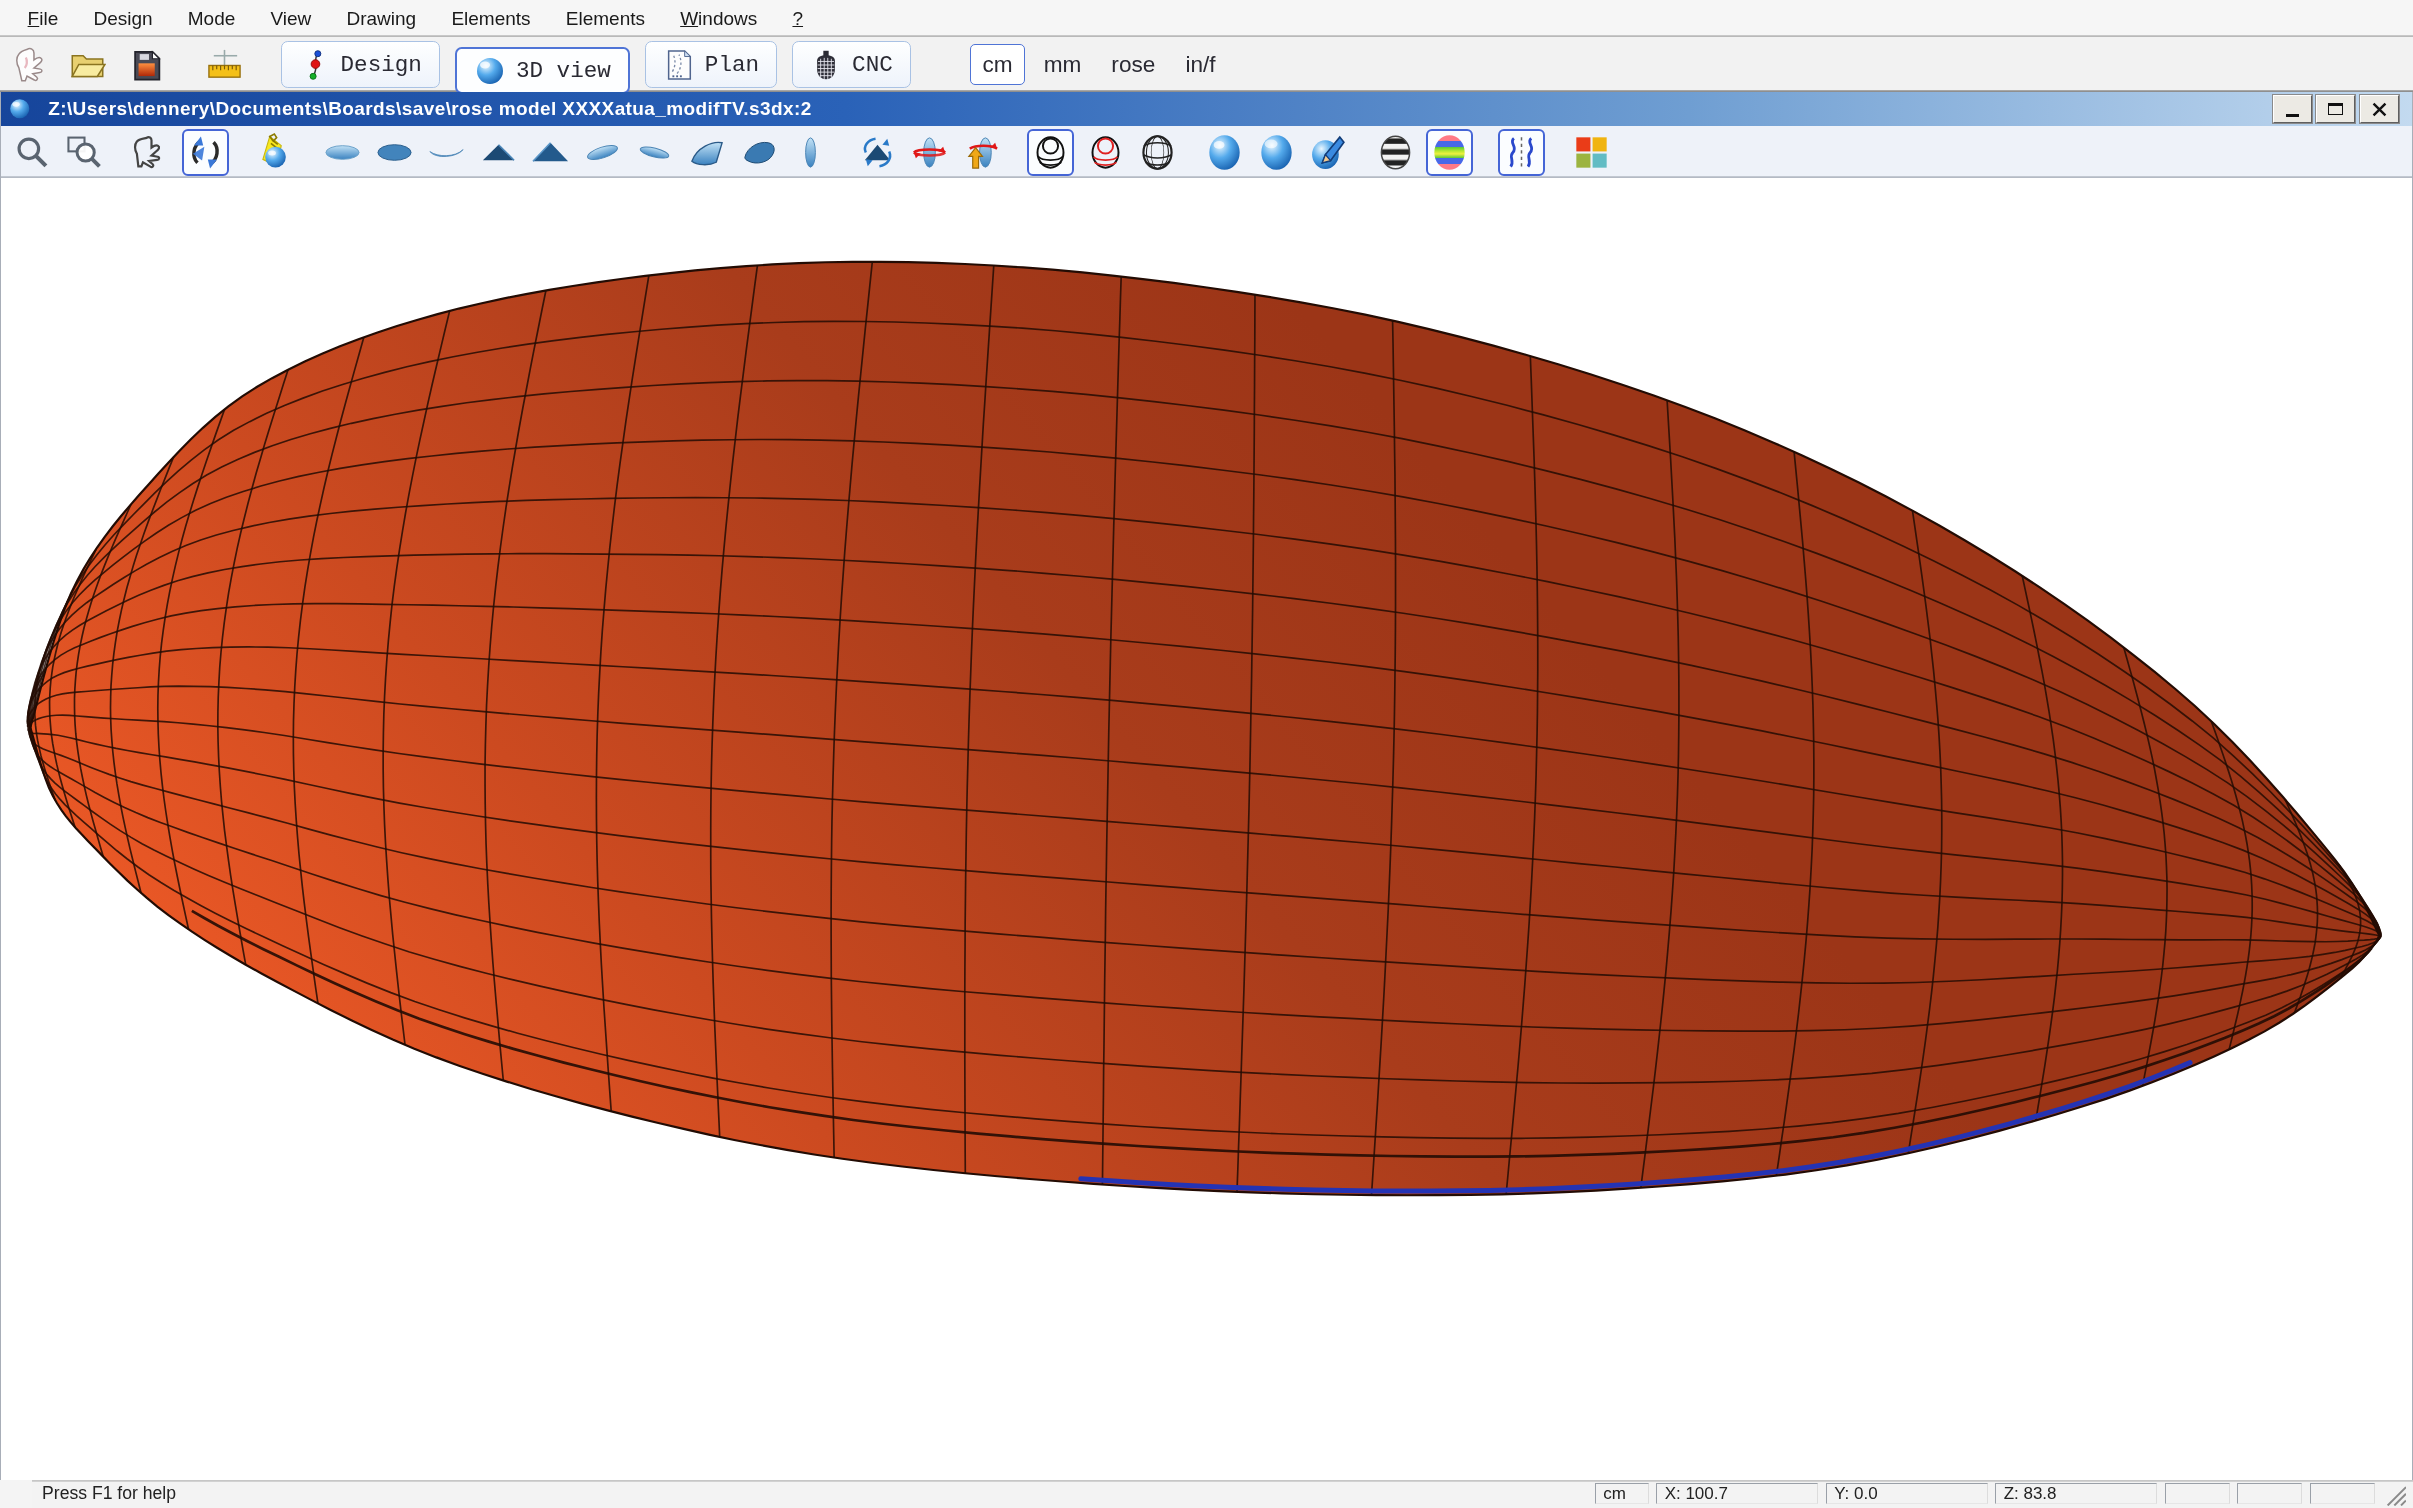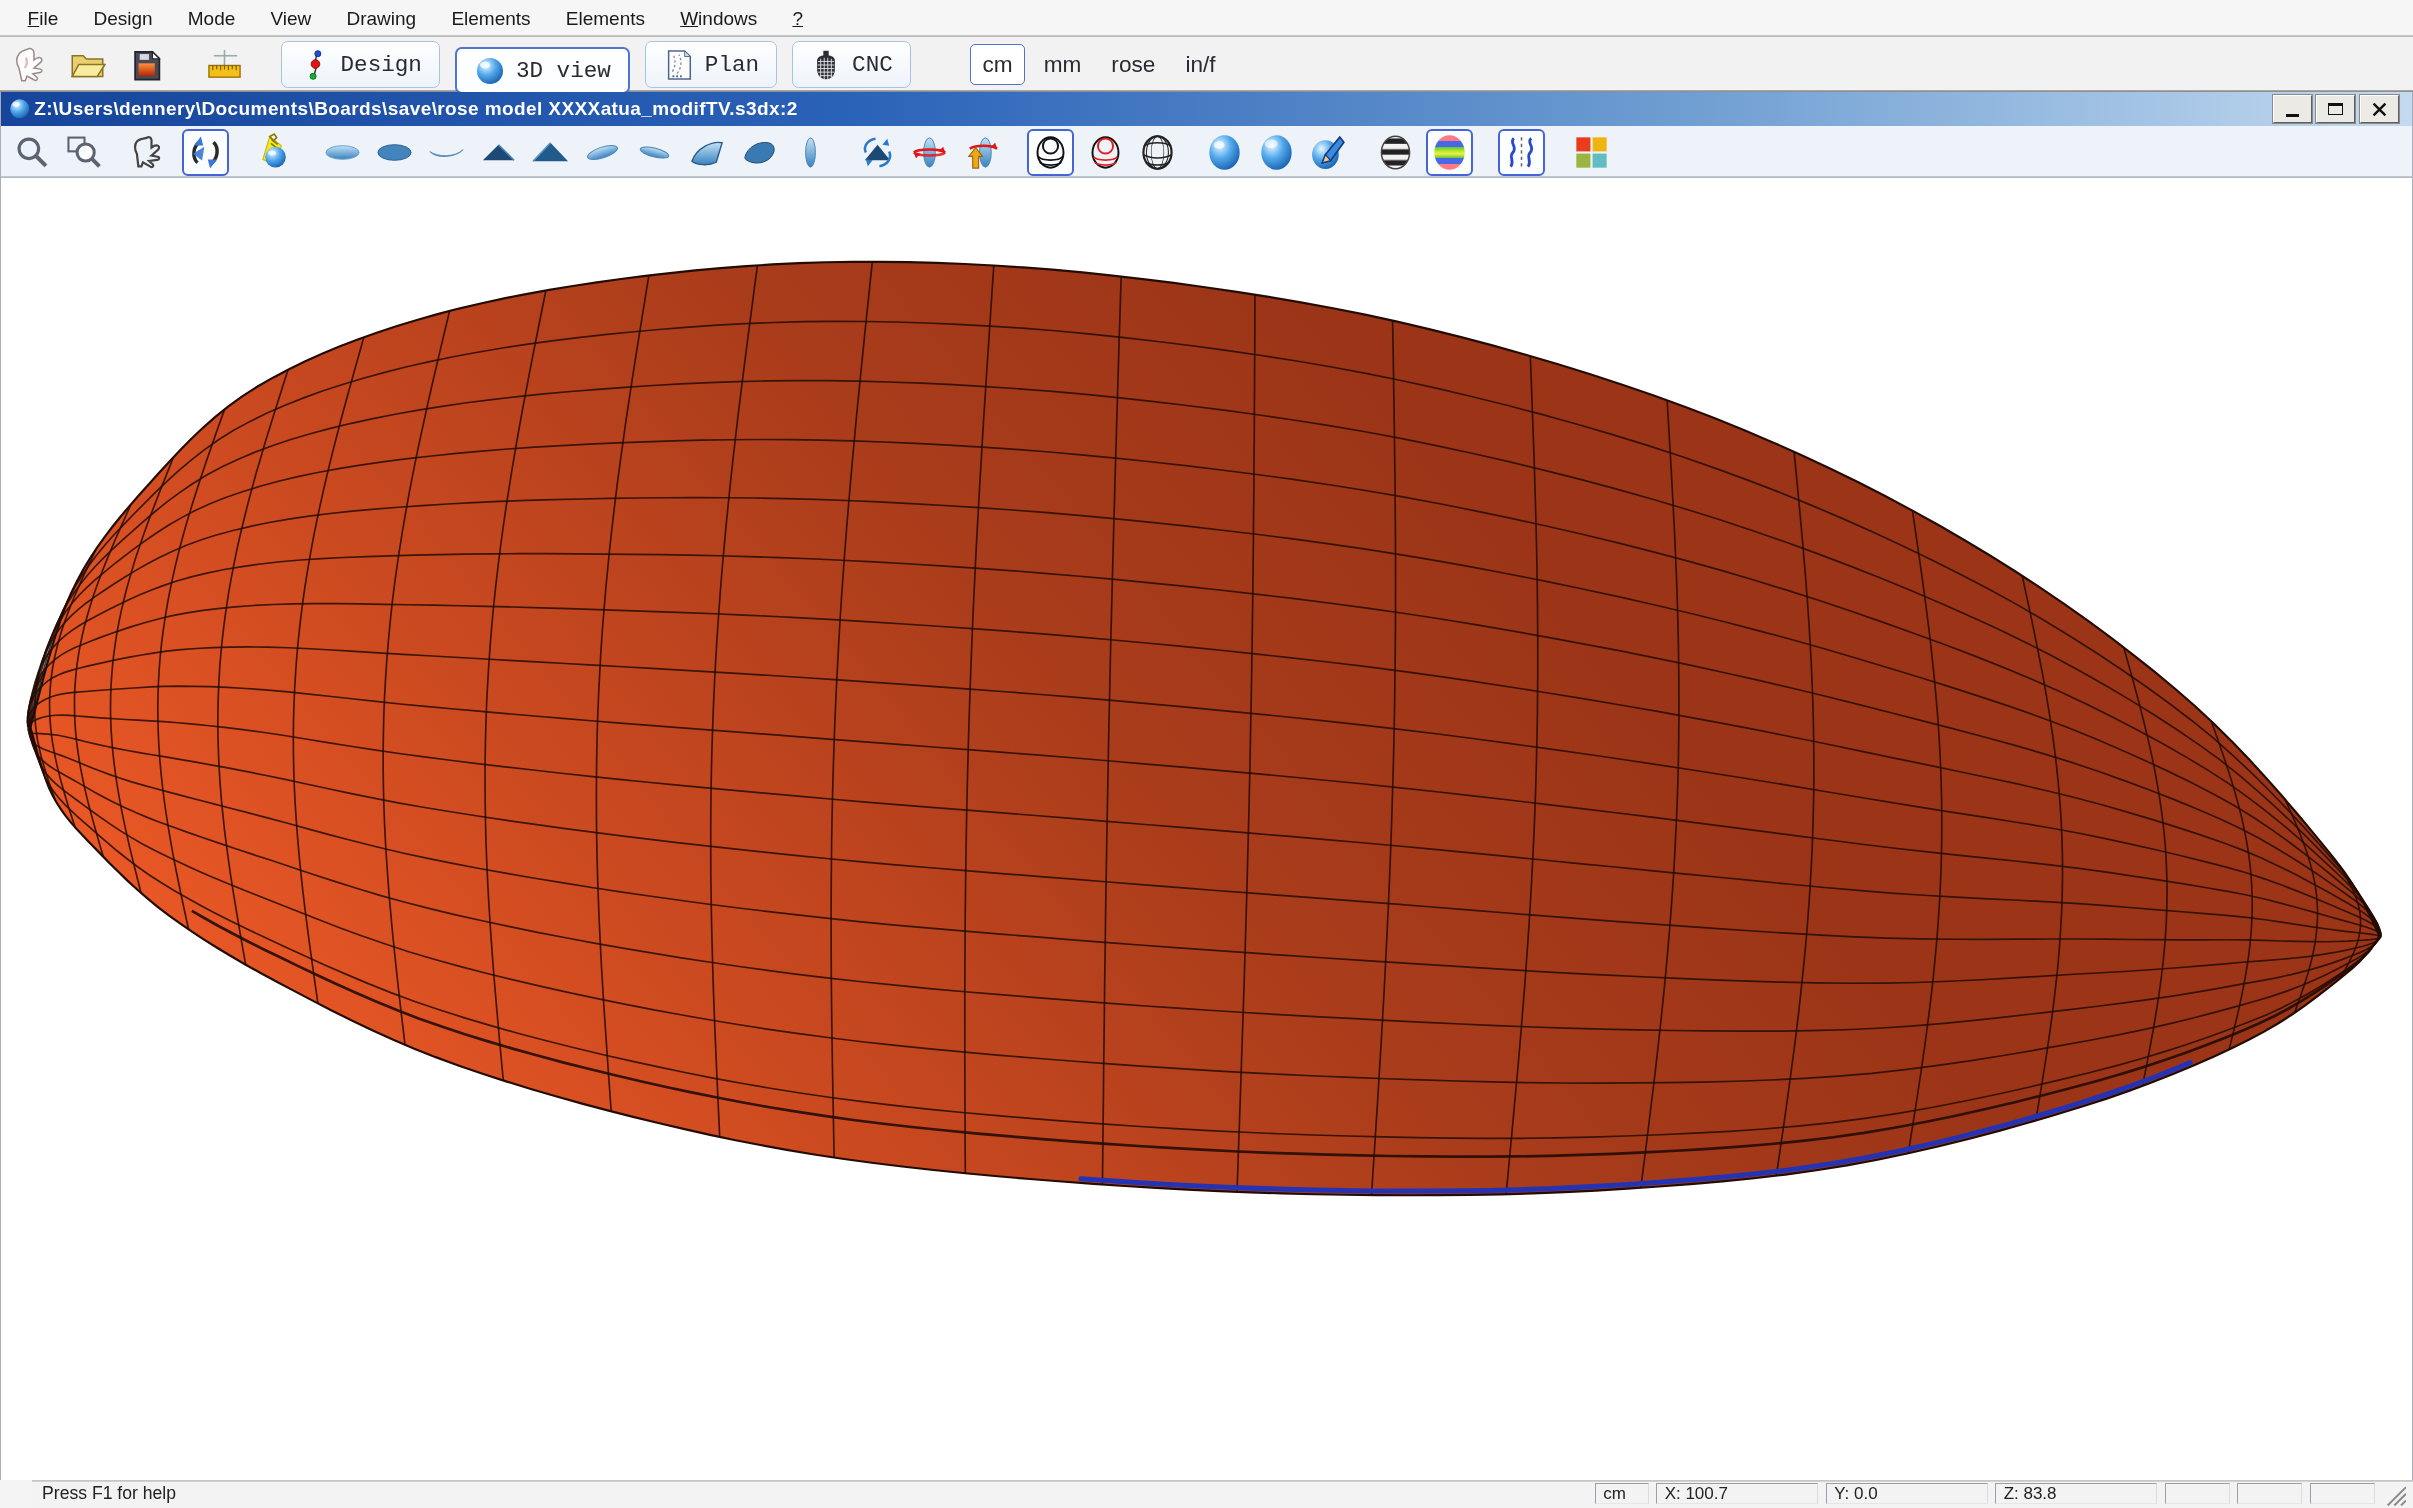--- a/index.html
+++ b/index.html
@@ -23,21 +23,21 @@
          background: linear-gradient(#feffff, #eef3fb); font-size: 22.6px; color: #2a2a33; font-family: Liberation Mono, monospace; }
   .btn svg { width: 32px; height: 32px; }
   .btn.active { border: 2.5px solid #4f74d6; background: #fdfeff; margin-top: 12px; }
   .units { display: flex; align-items: center; margin-left: 44px; gap: 6.7px; }
   .unit { font-size: 22.6px; color: #2a2a33; padding: 6.7px 11.7px; }
   .unit.selected { border: 1.7px solid #4f74d6; border-radius: 5px; background: #fff; }
 
   
   .child { flex: 1; display: flex; flex-direction: column; background: #fff;
            border-left: 1.7px solid #a8aeb8; border-right: 1.7px solid #a8aeb8; }
-  .titlebar { height: 34px; display: flex; align-items: center; gap: 3px; padding: 0 6.7px;
+  .titlebar { height: 34px; display: flex; align-items: center; gap: 17px; padding: 0 6.7px;
     background: linear-gradient(90deg, #16459b 0%, #2a62b8 35%, #6f9ed2 70%, #c3daf0 100%); }
   .titlebar .doc-ic { width: 23.5px; height: 23.5px; }
   .title-text { color: #fff; font-size: 19px; font-weight: bold; letter-spacing: 0.4px;
                 flex: 1; white-space: nowrap; overflow: hidden; }
   .winbtns { display: flex; gap: 4.2px; margin-right: 6.7px; }
   .winbtn { width: 39px; height: 28px; background: #eceae4; border: 1.7px solid;
             border-color: #ffffff #5f5f5f #5f5f5f #ffffff; outline: 0.8px solid #8a8a8a;
             display: flex; align-items: center; justify-content: center; }
   .glyph-min { width: 13.4px; height: 3.4px; background: #111; margin-top: 13.4px; }
   .glyph-max { width: 15px; height: 11.7px; border: 1.7px solid #111; border-top-width: 3.4px; }

